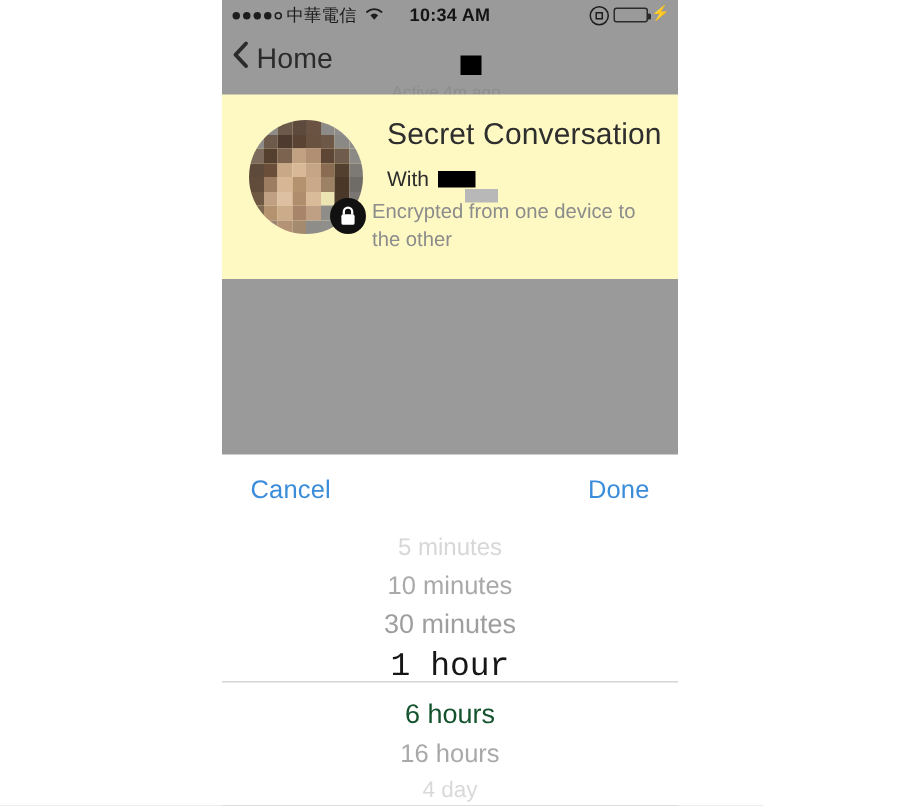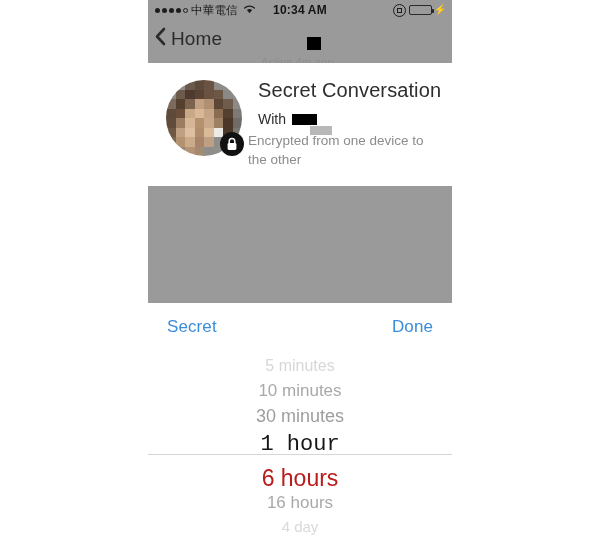--- a/index.html
+++ b/index.html
@@ -164,21 +164,21 @@
     font-size: 11.5px;
     color: #8d8d8d;
   }
 
   
   .card {
     position: absolute;
     left: 0; top: 63px;
     width: 304px;
     height: 123px;
-    background: #ffffff;
+    background: #fef9c3;
   }
   .avatar-wrap {
     position: absolute;
     left: 18px; top: 17px;
     width: 76px; height: 76px;
   }
   .avatar {
     width: 76px; height: 76px;
     border-radius: 50%;
     overflow: hidden;
@@ -289,21 +289,21 @@
   .picker-item.r0 { font-size: 16px; color: #d7d7d7; height: 16px; margin-bottom: 8px; }
   .picker-item.r1 { font-size: 17px; color: #a9a9a9; height: 22px; margin-bottom: 3px; }
   .picker-item.r2 { font-size: 18px; color: #9e9e9e; height: 24px; margin-bottom: 3px; }
   .picker-item.sel {
     font-size: 22px;
     color: #161616;
     height: 30px;
     margin-bottom: 3px;
     font-family: Liberation Mono, monospace;
   }
-  .picker-item.r4 { font-size: 23px; color: #b91c1c; height: 25px; margin-bottom: 2px; }
+  .picker-item.r4 { font-size: 18px; color: #14532d; height: 25px; margin-bottom: 2px; }
   .picker-item.r5 { font-size: 17px; color: #a9a9a9; height: 23px; margin-bottom: 2px; }
   .picker-item.r6 { font-size: 15px; color: #d9d9d9; height: 18px; }
   .picker-divider {
     position: absolute;
     left: 0; right: 0;
     top: 104px;
     height: 1px;
     background: #d6d6d6;
   }
 </style>
@@ -433,21 +433,21 @@
           <span class="with-label">With</span>
           <span class="redact-name"></span>
         </div>
         <div class="redact-name-2"></div>
         <div class="card-sub">Encrypted from one device to the other</div>
       </div>
     </div>
 
     <div class="sheet">
       <div class="sheet-toolbar">
-        <span class="tb-btn">Secret</span>
+        <span class="tb-btn">Cancel</span>
         <span class="tb-btn">Done</span>
       </div>
 
       <div class="picker">
         <div class="picker-list">
           <div class="picker-item r0">5 minutes</div>
           <div class="picker-item r1">10 minutes</div>
           <div class="picker-item r2">30 minutes</div>
           <div class="picker-item sel">1 hour</div>
           <div class="picker-item r4">6 hours</div>

